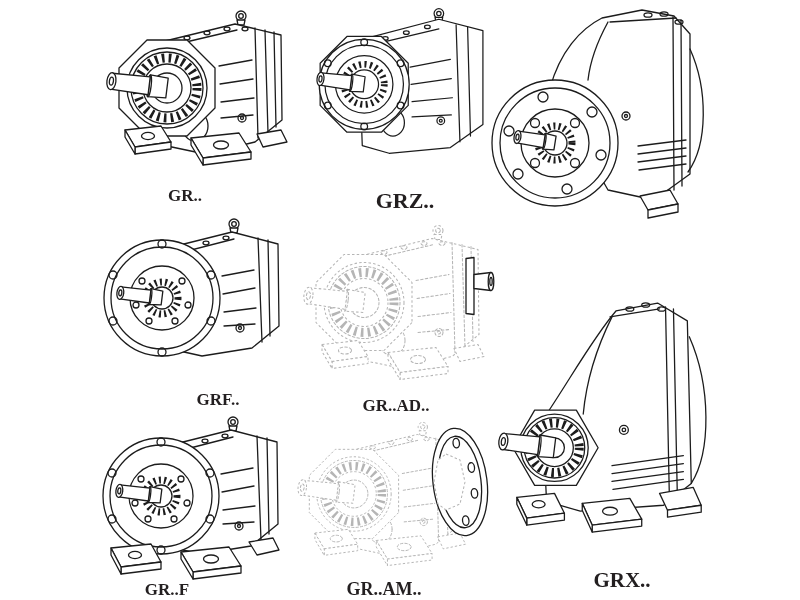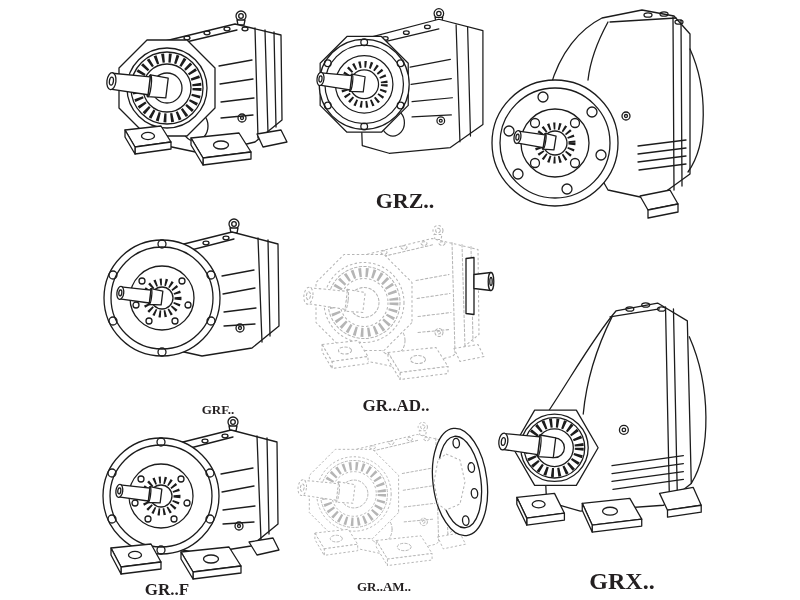--- a/index.html
+++ b/index.html
@@ -263,40 +263,41 @@
         </g>
       </g>
     </defs>
   </svg>
 
   <div class="fig" style="left:95px;top:2px;">
     <svg width="200" height="175" viewBox="0 0 200 175">
         <use href="#fig-R"></use>
       </svg>
   </div>
+  <div class="lbl" style="left:135px;top:186px;width:100px;font-size:17px;">GR..</div>
 
   <div class="fig" style="left:295px;top:2px;">
     <svg width="192" height="180" viewBox="0 0 200 188">
         <use href="#fig-Z"></use>
       </svg>
   </div>
   <div class="lbl" style="left:355px;top:188px;width:100px;font-size:22px;">GRZ..</div>
 
   <div class="fig" style="left:498px;top:4px;">
     <svg width="215" height="240" viewBox="0 0 215 240">
         <use href="#fig-XF"></use>
       </svg>
   </div>
 
   <div class="fig" style="left:82px;top:206px;">
     <svg width="210" height="180" viewBox="0 0 210 180">
         <use href="#fig-F"></use>
       </svg>
   </div>
-  <div class="lbl" style="left:168px;top:402px;width:100px;font-size:13px;">GRF..</div>
+  <div class="lbl" style="left:168px;top:390px;width:100px;font-size:17px;">GRF..</div>
 
   <div class="fig ghost" style="left:292px;top:214px;">
     <svg width="200" height="180" viewBox="0 0 200 175">
       <use href="#fig-R"></use>
       <g class="solidpart">
         <path class="fw" d="M174,42 L182,41 L182,98 L174,97 Z"></path>
         <path class="fw" d="M182,58 L199,56 L199,74 L182,72 Z"></path>
         <ellipse class="fw" cx="199" cy="65" rx="2.8" ry="9"></ellipse>
         <ellipse class="ln" cx="199" cy="65" rx="1.2" ry="4"></ellipse>
       </g>
@@ -323,22 +324,22 @@
           <ellipse class="ln" rx="21" ry="46"></ellipse>
           <ellipse class="ln" cx="1" cy="-39" rx="3.2" ry="4.8"></ellipse>
           <ellipse class="ln" cx="13" cy="-13" rx="3.2" ry="4.8"></ellipse>
           <ellipse class="ln" cx="13" cy="13" rx="3.2" ry="4.8"></ellipse>
           <ellipse class="ln" cx="1" cy="39" rx="3.2" ry="4.8"></ellipse>
         </g>
         <path class="fw" d="M159,40 L173,46 L178,68 L173,90 L159,96 L151,90 L147,68 L151,46 Z"></path>
       </g>
     </svg>
   </div>
-  <div class="lbl" style="left:324px;top:579px;width:120px;font-size:13px;">GR..AM..</div>
+  <div class="lbl" style="left:324px;top:579px;width:120px;font-size:18px;">GR..AM..</div>
 
   <div class="fig" style="left:497px;top:295px;">
     <svg width="228" height="250" viewBox="0 0 230 252">
         <use href="#fig-X"></use>
       </svg>
   </div>
-  <div class="lbl" style="left:572px;top:568px;width:100px;font-size:24px;">GRX..</div>
+  <div class="lbl" style="left:572px;top:568px;width:100px;font-size:21px;">GRX..</div>
 
 </div>
 
 </body></html>

